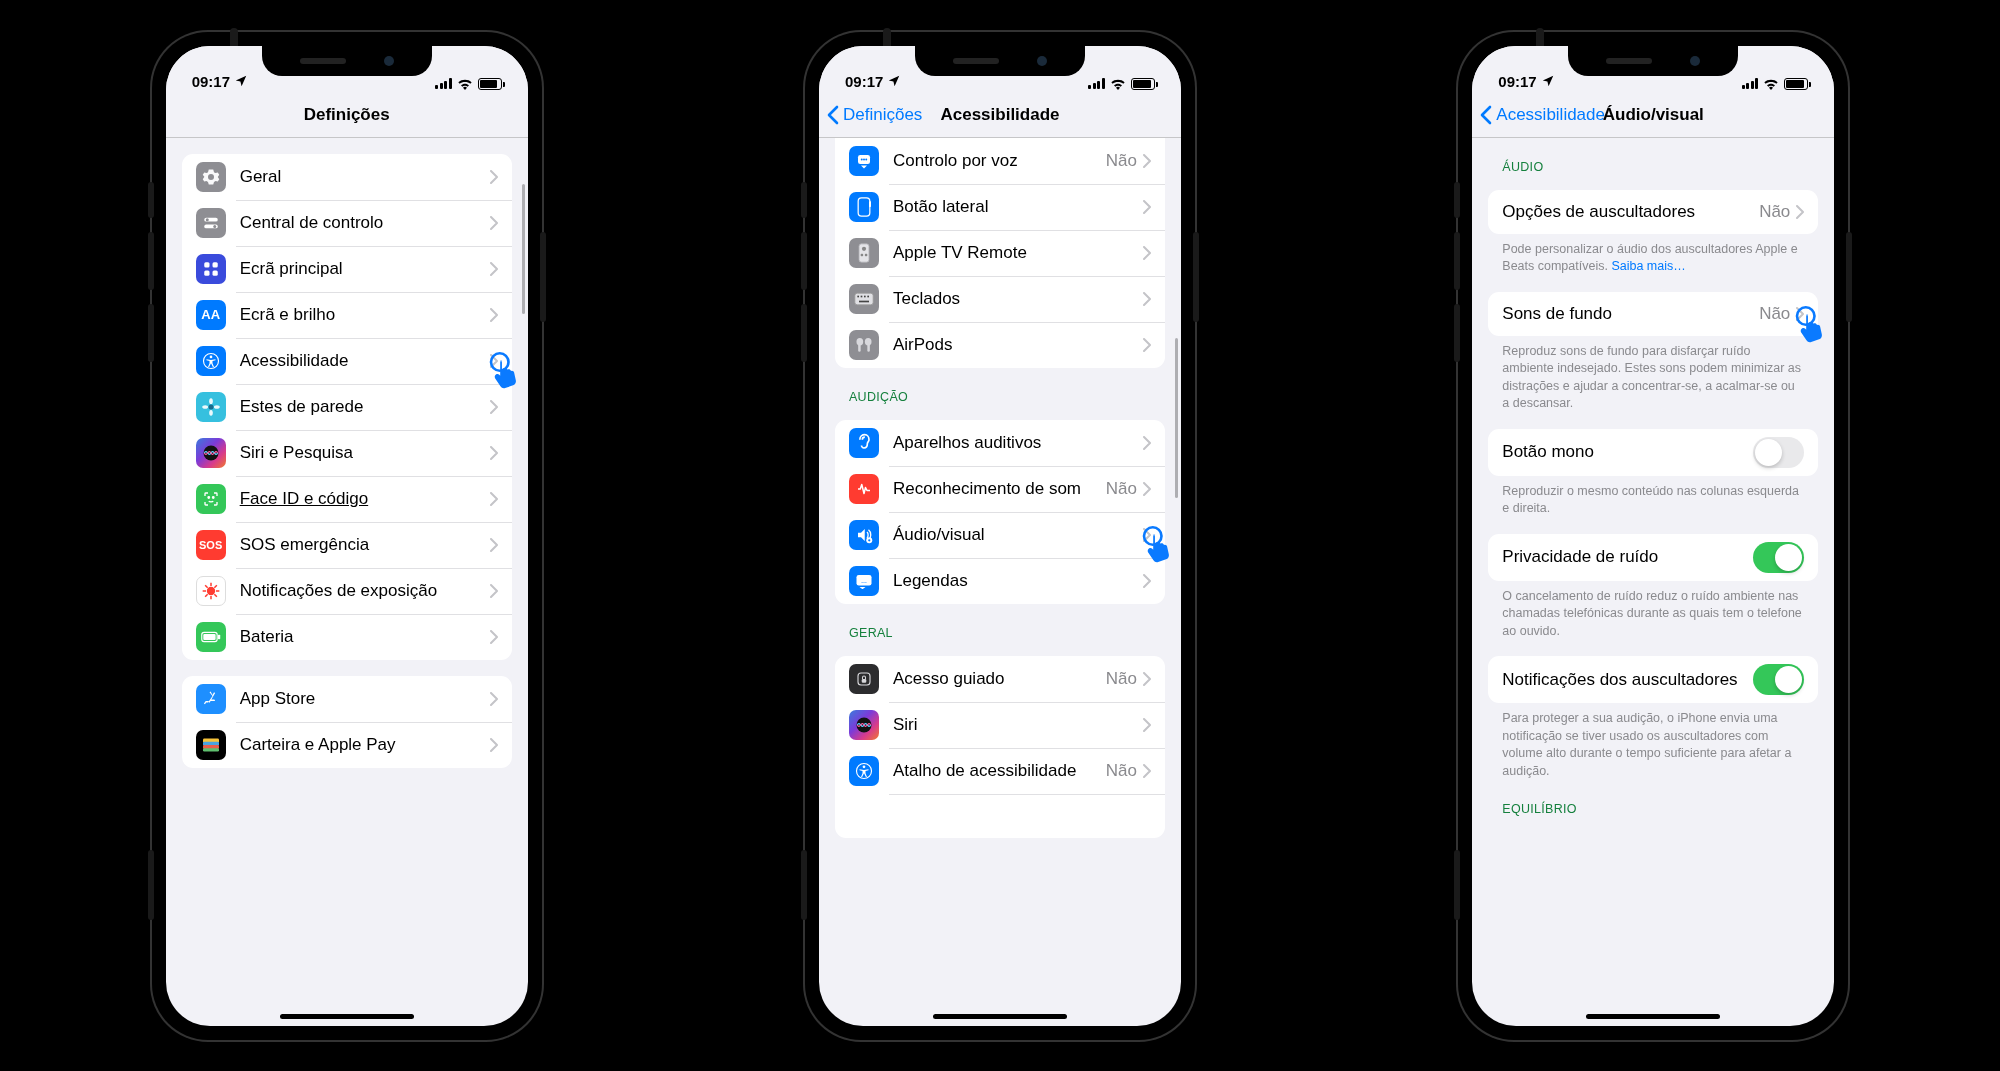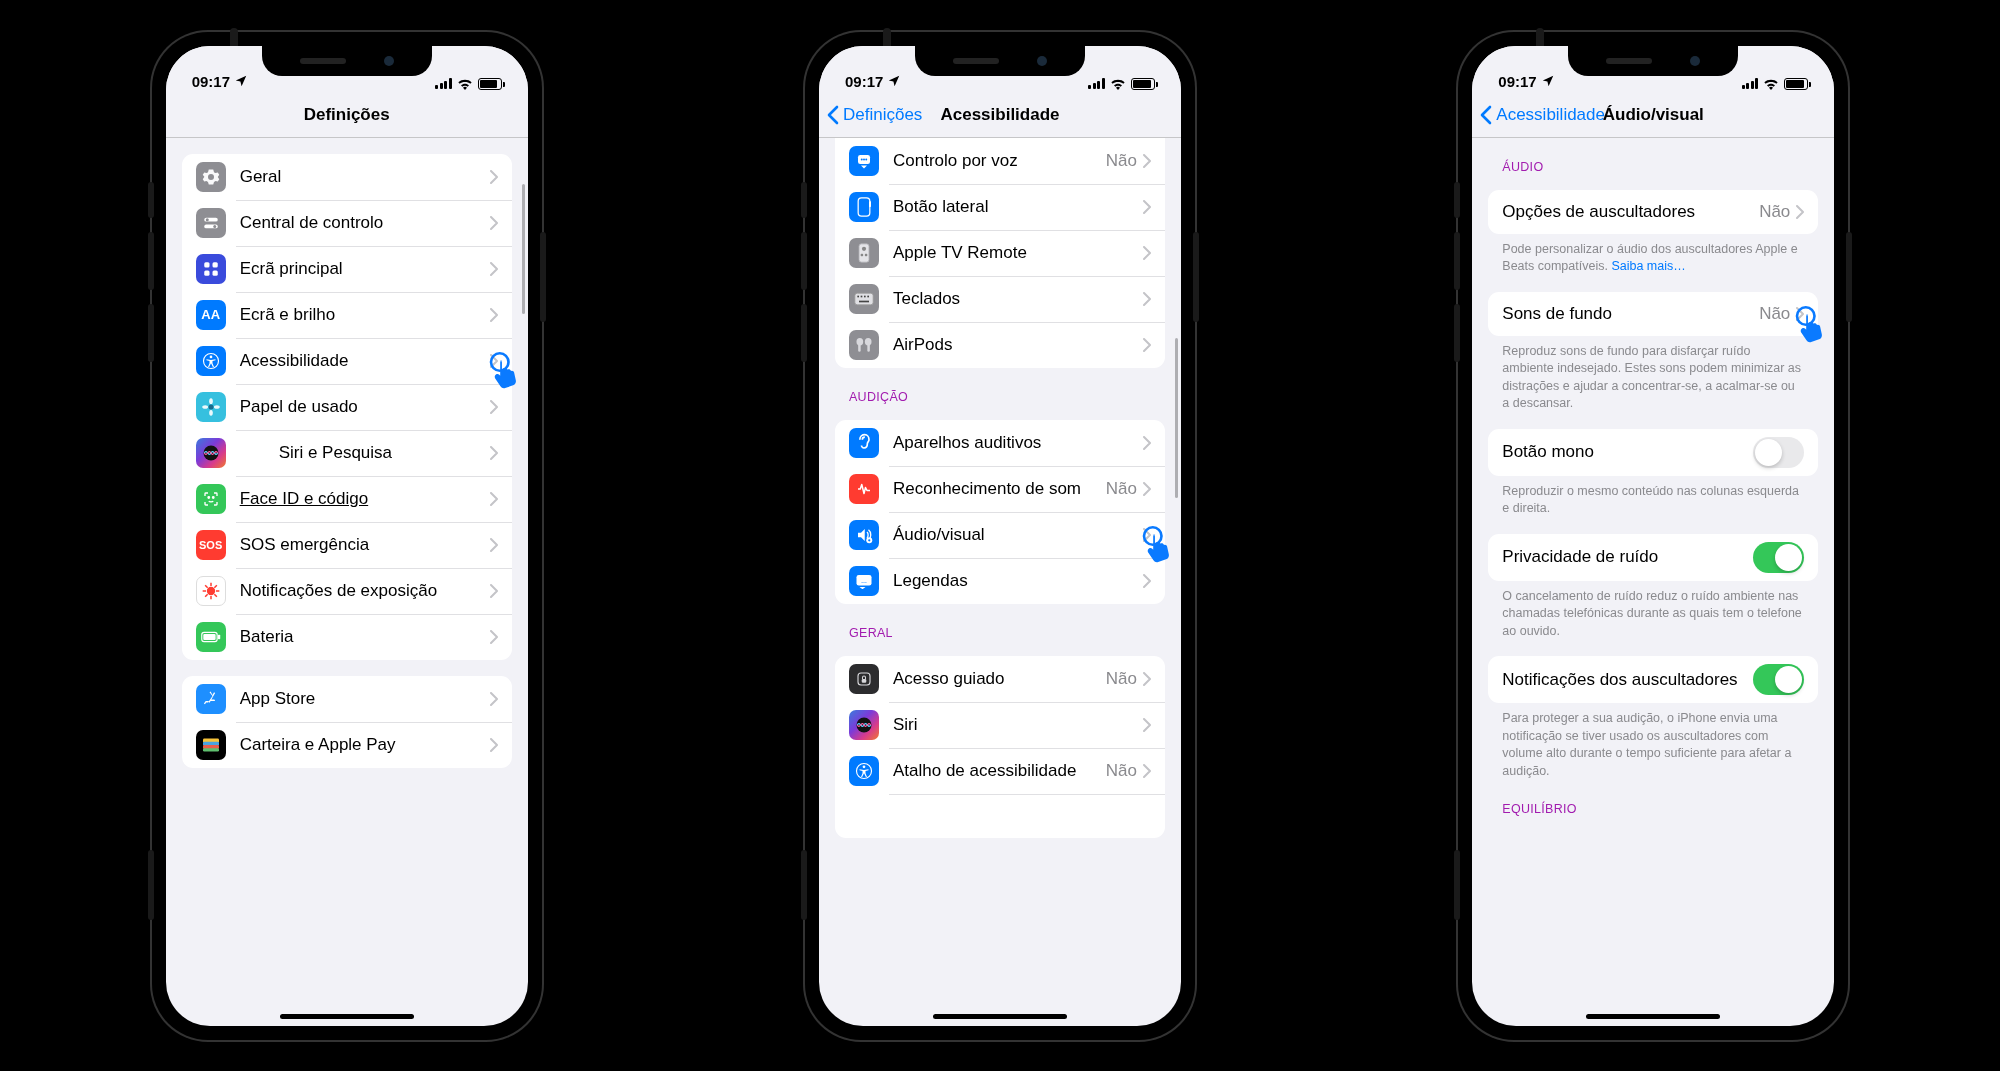--- a/index.html
+++ b/index.html
@@ -101,21 +101,21 @@
   .nav-back { color: #007aff; font-size: 17px; display:flex;align-items:center;padding-left:8px;cursor:pointer;}
   .nav-back svg{width:12px;height:20px;margin-right:4px;}
   .content {
     flex:1;
     overflow-y: auto;
     padding: 0 16px 24px;
     position:relative;
   }
   .section-header{
     font-size:12.5px;
-    color:#a21caf;
+    color:#15803d;
     text-transform:uppercase;
     padding:22px 14px 6px;
     letter-spacing:.3px;
   }
   .group {
     background: #fff;
     border-radius: 11px;
     margin-top: 16px;
   }
   .group.tight{margin-top:10px;}
@@ -306,28 +306,28 @@
           <div class="row " style="position:relative;">
             <div class="icon-box " style="background:#36c0df;">
               <svg width="20" height="20" viewBox="0 0 24 24">
                 <circle cx="12" cy="12" r="3" fill="#1a6b8c"></circle>
                 <ellipse cx="12" cy="5" rx="2.2" ry="3.5" fill="#fff" opacity=".9"></ellipse>
                 <ellipse cx="12" cy="19" rx="2.2" ry="3.5" fill="#fff" opacity=".9"></ellipse>
                 <ellipse cx="5" cy="12" rx="3.5" ry="2.2" fill="#fff" opacity=".9"></ellipse>
                 <ellipse cx="19" cy="12" rx="3.5" ry="2.2" fill="#fff" opacity=".9"></ellipse>
               </svg>
             </div>
-            <div class="row-label">Papel de usado</div>
-            <span class="chev">
-              <svg viewBox="0 0 8 14" fill="none" stroke="#c4c4c8" stroke-width="2" stroke-linecap="round" stroke-linejoin="round">
-                <polyline points="1,1 7,7 1,13"></polyline>
-              </svg>
-            </span>
-          </div>
-          <div class="row " style="position:relative;gap:39px;">
+            <div class="row-label">Estes de parede</div>
+            <span class="chev">
+              <svg viewBox="0 0 8 14" fill="none" stroke="#c4c4c8" stroke-width="2" stroke-linecap="round" stroke-linejoin="round">
+                <polyline points="1,1 7,7 1,13"></polyline>
+              </svg>
+            </span>
+          </div>
+          <div class="row " style="position:relative;">
             <div class="icon-box siri-grad" style="background:;">
               <svg width="20" height="20" viewBox="0 0 24 24">
                 <circle cx="12" cy="12" r="9" fill="#111"></circle>
                 <path d="M4 12c3-6 5 6 8 0s5 6 8 0" stroke="#5ad1ff" stroke-width="1.6" fill="none"></path>
                 <path d="M4 12c3 6 5-6 8 0s5-6 8 0" stroke="#ff5fa2" stroke-width="1.4" fill="none"></path>
               </svg>
             </div>
             <div class="row-label">Siri e Pesquisa</div>
             <span class="chev">
               <svg viewBox="0 0 8 14" fill="none" stroke="#c4c4c8" stroke-width="2" stroke-linecap="round" stroke-linejoin="round">

